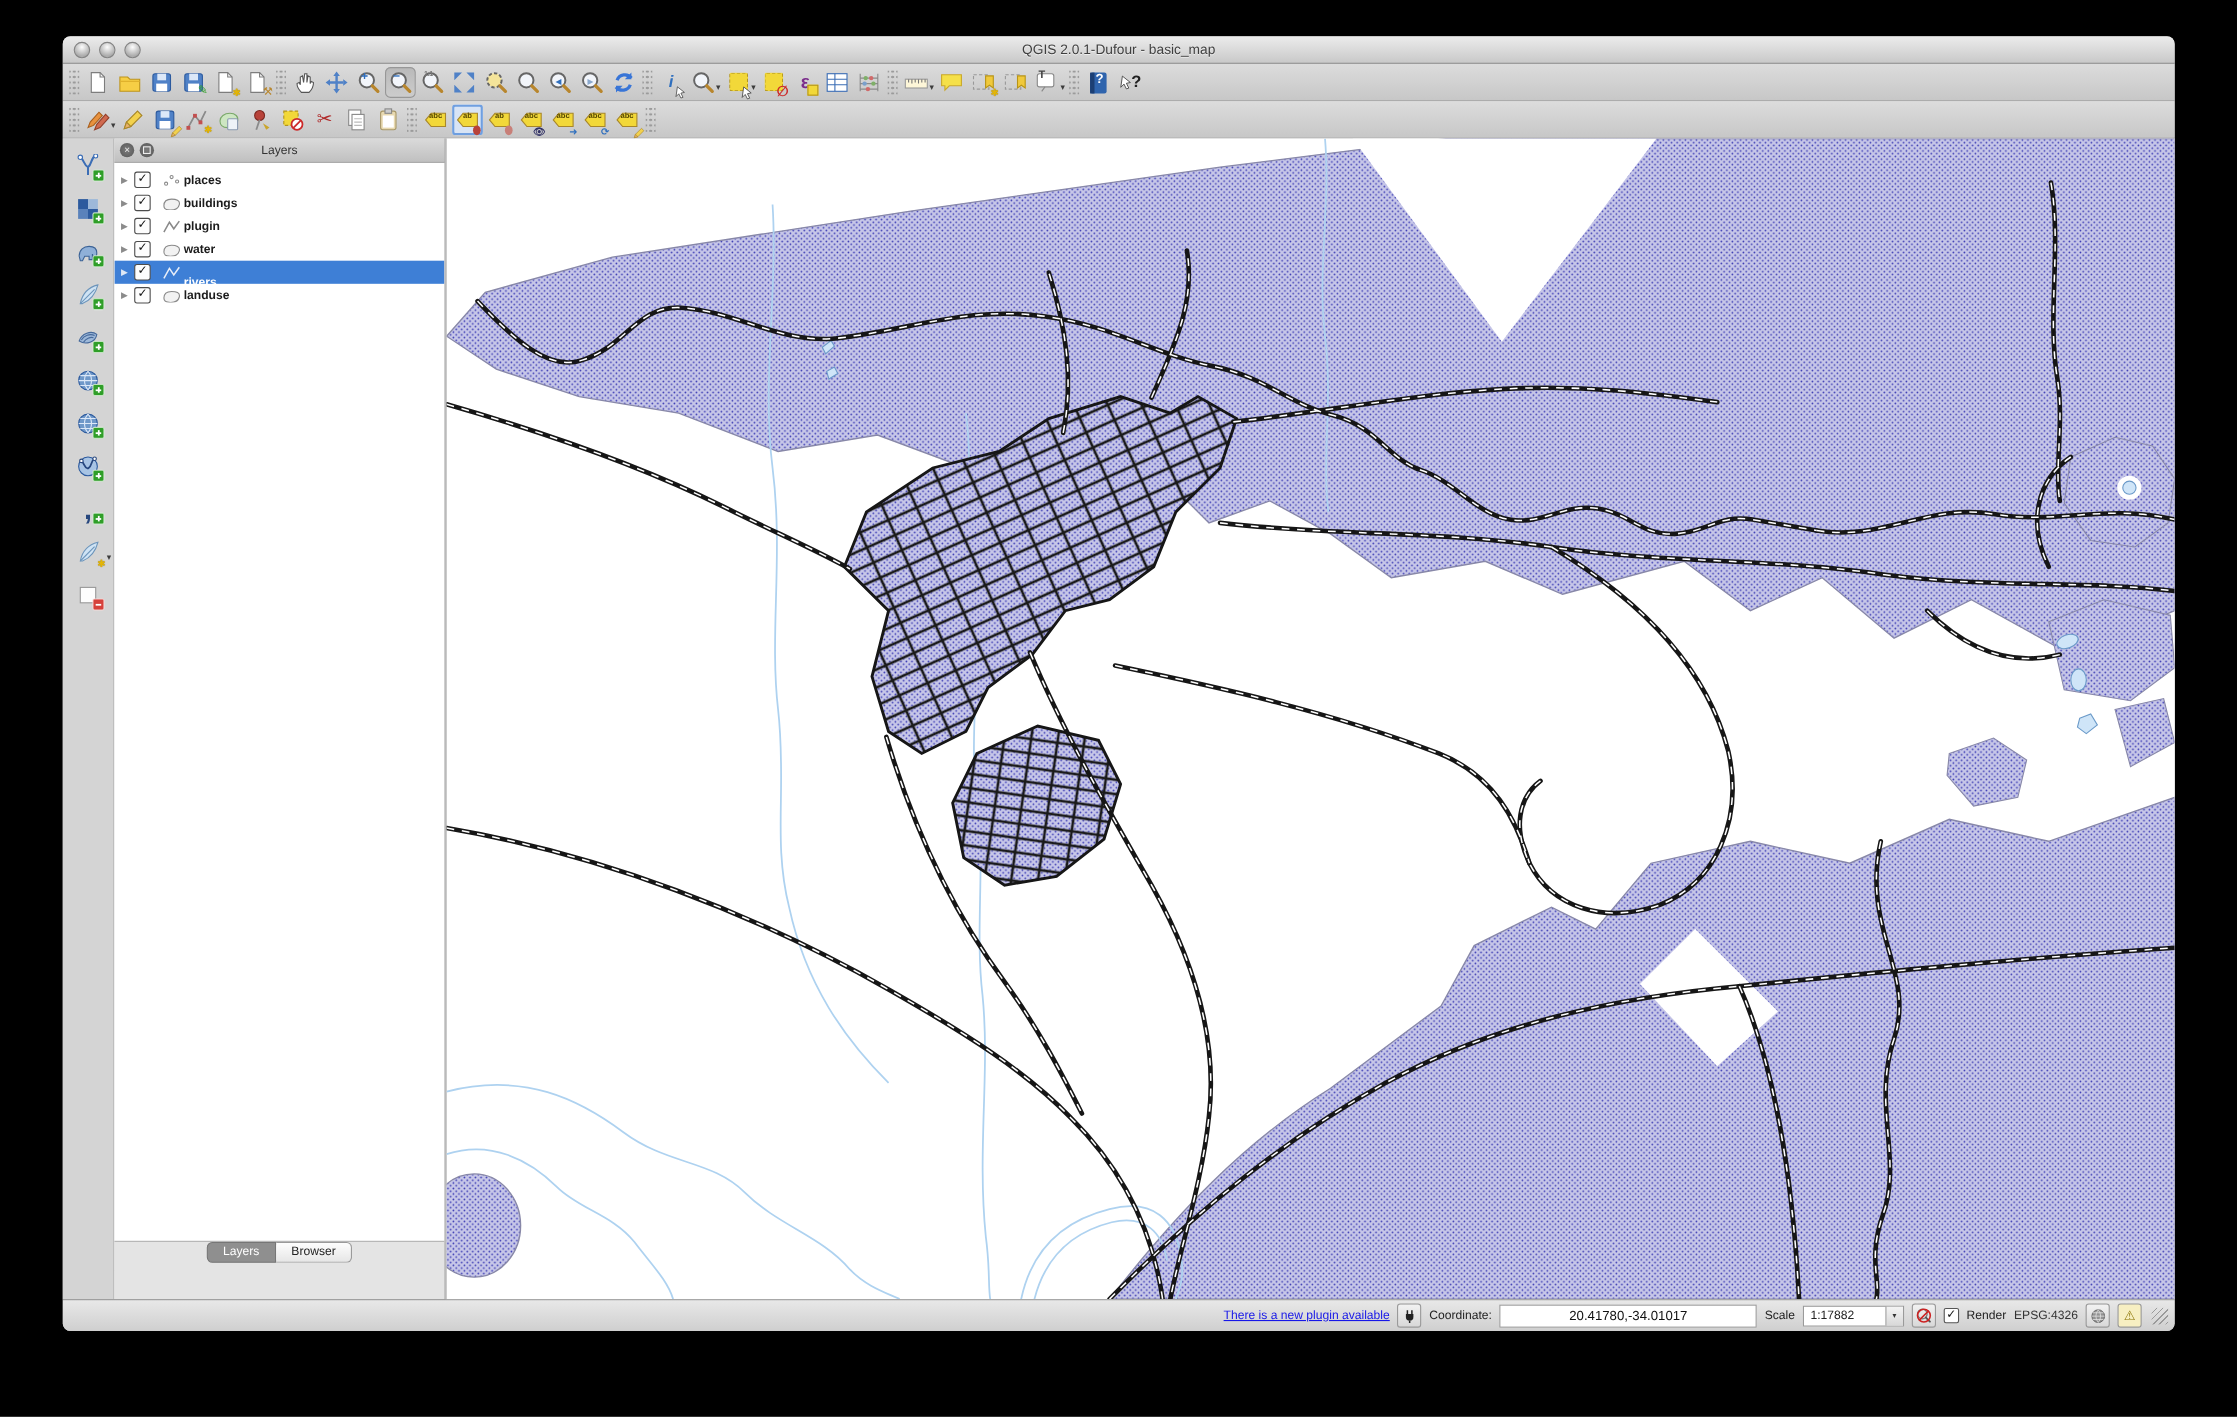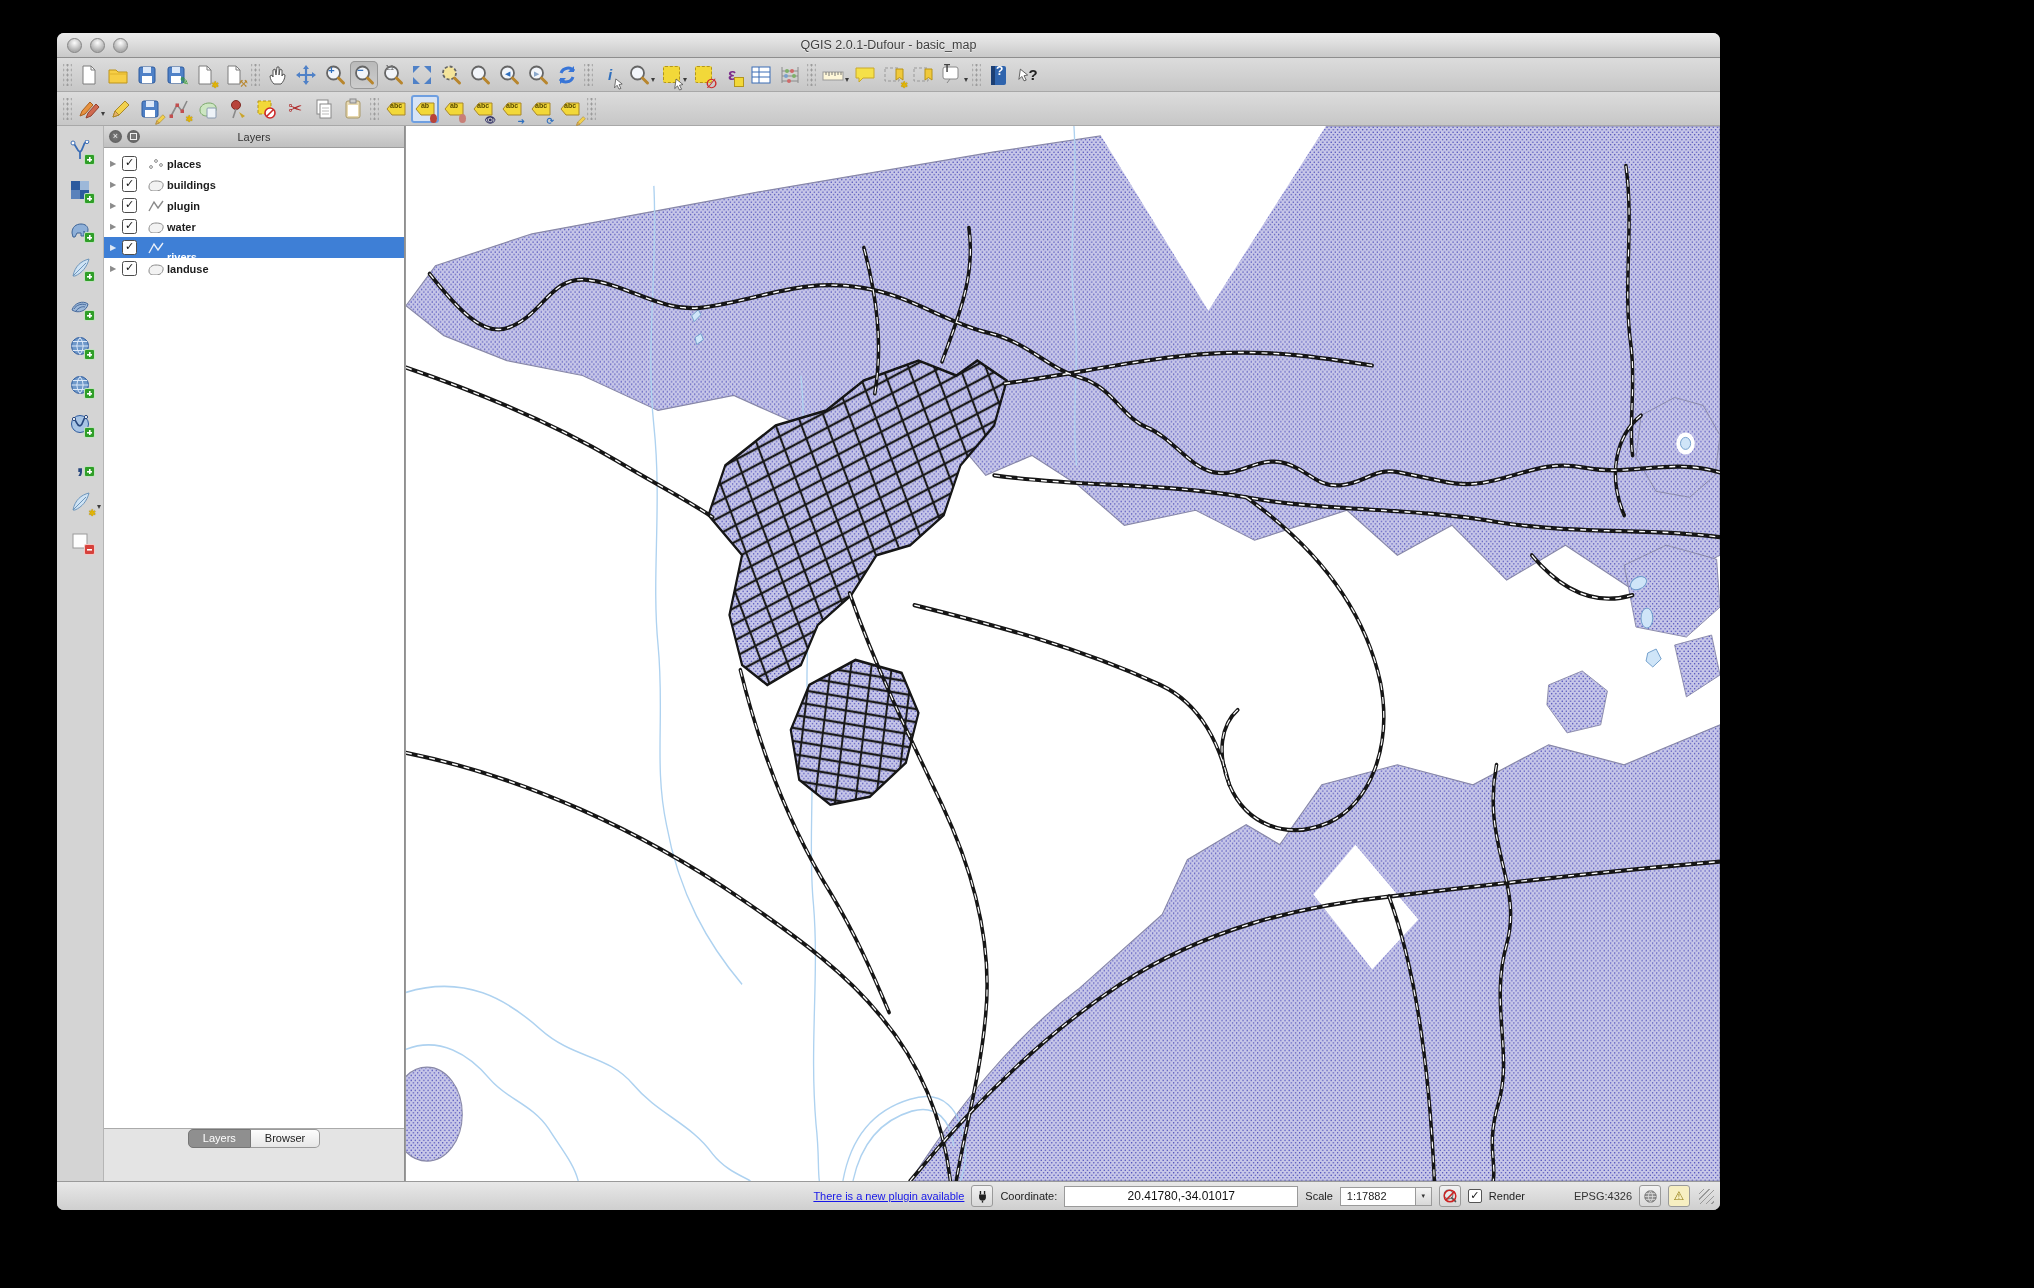--- a/index.html
+++ b/index.html
@@ -1,18 +1,18 @@
 <!DOCTYPE html>
 <html><head>
 <meta charset="utf-8">
 <style>
   html,body{margin:0;padding:0;}
   body{width:2034px;height:1288px;background:#000;position:relative;
        font-family:"Liberation Sans","DejaVu Sans",sans-serif;-webkit-font-smoothing:antialiased;}
-  .window{position:absolute;left:57px;top:33px;width:1663px;height:1177px;background:#d6d6d6;
+  .window{position:absolute;left:57px;top:33px;width:1920px;height:1177px;background:#d6d6d6;
           border-radius:7px;overflow:hidden;display:flex;flex-direction:column;
           box-shadow:0 10px 40px rgba(0,0,0,.7);}
   
   .titlebar{height:24px;flex:0 0 24px;background:linear-gradient(#ececec,#c9c9c9);
             border-bottom:1px solid #8e8e8e;position:relative;display:flex;align-items:center;justify-content:center;}
   .title-text{font-size:12.5px;color:#3f3f3f;text-shadow:0 1px 0 rgba(255,255,255,.6);}
   .lights{position:absolute;left:10px;top:5px;display:flex;gap:8px;}
   .light{width:13px;height:13px;border-radius:50%;border:1px solid #848484;
          background:radial-gradient(circle at 50% 30%, #fdfdfd, #adadad 70%);}
   
@@ -80,21 +80,21 @@
                font-family:"Liberation Sans",sans-serif;color:#111;}
   .scale-combo{display:flex;align-items:center;border:1px solid #9a9a9a;background:#fff;height:17px;}
   .scale-value{padding:0 6px;min-width:62px;font-size:11px;}
   .scale-arrow{width:15px;height:100%;border-left:1px solid #9a9a9a;background:linear-gradient(#f4f4f4,#d8d8d8);
                display:flex;align-items:center;justify-content:center;font-size:7px;color:#333;}
   .render-cb{width:12px;height:12px;border:1px solid #555;border-radius:2px;background:#fff;font-size:11px;
              line-height:10px;text-align:center;color:#111;}
   .warn{color:#8a7300;background:#f7efc2;}
   .grip-corner{width:15px;height:15px;margin-left:2px;
       background:repeating-linear-gradient(135deg,transparent 0 3px,#9a9a9a 3px 4px);}
-  .epsg{color:#333;margin-left:42px;}
+  .epsg{color:#333;}
 </style>
 </head>
 <body>
 
 <svg width="0" height="0" style="position:absolute">
   <defs>
     <symbol id="s-doc" viewBox="0 0 22 22">
         <path d="M5 2h8l4 4v14H5z" fill="#fff" stroke="#7d7d7d"></path>
         <path d="M13 2v4h4" fill="none" stroke="#7d7d7d"></path>
       </symbol>

